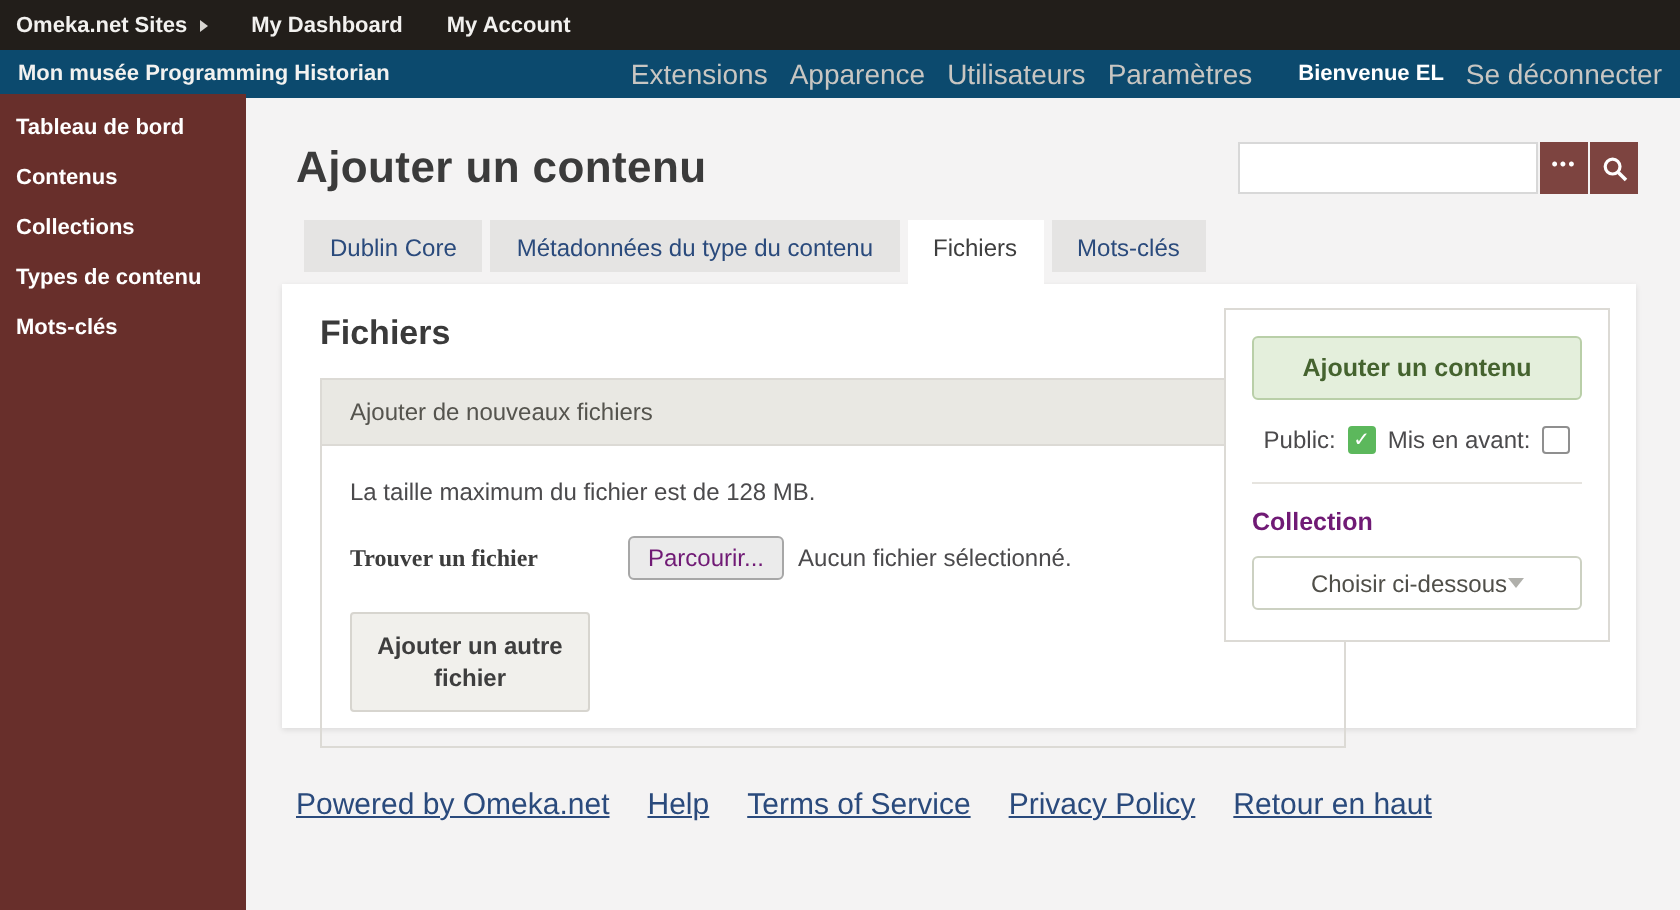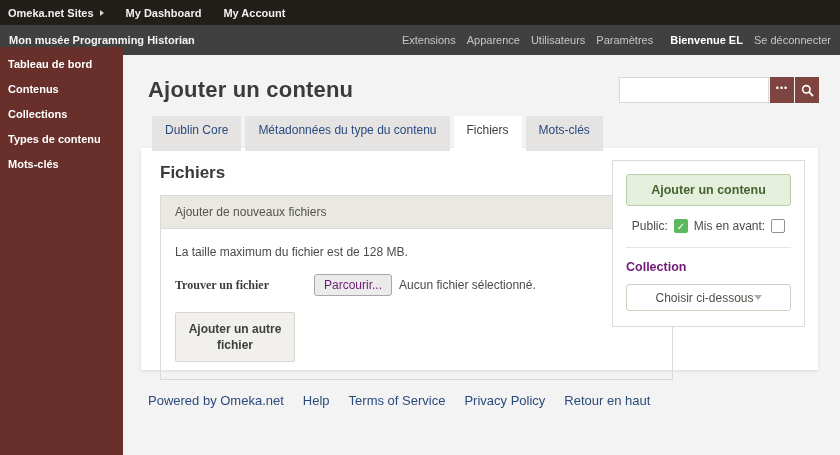--- a/index.html
+++ b/index.html
@@ -5,42 +5,42 @@
   * { margin:0; padding:0; box-sizing:border-box; }
   html,body { width:840px; height:455px; overflow:hidden; }
   body { font-family:"Liberation Sans","DejaVu Sans",sans-serif; background:#f4f3f3; position:relative; }
 
   
   .topbar1 { height:25px; background:#221e1a; display:flex; align-items:center; padding-left:8px; gap:22px; }
   .tb-item { color:#f2f1ef; font-size:11px; font-weight:bold; display:flex; align-items:center; gap:6px; cursor:pointer; }
   .caret-right { width:0; height:0; border-top:3.5px solid transparent; border-bottom:3.5px solid transparent; border-left:4.5px solid #d8d6d2; display:inline-block; }
 
   
-  .topbar2 { height:30px; background:#404040; display:flex; align-items:center; justify-content:space-between; padding:0 9px; }
+  .topbar2 { height:24px; background:#0c4a6e; display:flex; align-items:center; justify-content:space-between; padding:0 9px; }
   .site-title { color:#f3f2f0; font-size:11px; font-weight:bold; }
   .topbar2-right { display:flex; align-items:center; gap:11px; }
-  .tb2-link { color:#c8c6c2; font-size:11px; cursor:pointer; }
-  .welcome { color:#ffffff; font-size:11px; font-weight:bold; margin-left:6px; }
+  .tb2-link { color:#c8c6c2; font-size:14px; cursor:pointer; }
+  .welcome { color:#ffffff; font-size:11px; font-weight:bold; margin-left:12px; }
 
   
   .sidebar { position:absolute; top:47px; left:0; bottom:0; width:123px; background:#682f2b; padding-top:5px; }
   .sidebar-item { color:#ffffff; font-size:11px; font-weight:bold; padding:6px 8px 7px; cursor:pointer; }
 
   
   .main { margin-left:123px; position:relative; }
   .header-row { display:flex; justify-content:space-between; align-items:center; padding:20px 21px 11px 25px; height:61px; }
   .page-title { font-size:22px; font-weight:bold; color:#3b3b3b; letter-spacing:0.2px; }
   .search { display:flex; height:26px; }
   .search input { width:150px; height:26px; border:1px solid #d8d8d8; padding:0 8px; font-size:12px; color:#333; background:#fff; outline:none; }
   .btn-maroon { width:24px; height:26px; background:#7d4440; border:none; color:#fff; margin-left:1px; display:flex; align-items:center; justify-content:center; cursor:pointer; }
   .more-dots { font-size:9px; letter-spacing:1px; line-height:1; position:relative; top:-2px; }
 
   
   .tabs { display:flex; gap:4px; padding-left:29px; height:27px; align-items:flex-start; position:relative; z-index:2; }
-  .tab { background:#e5e4e3; color:#2a4a7c; font-size:12px; padding:7px 13px 0; height:35px; white-space:nowrap; cursor:pointer; }
+  .tab { background:#e5e4e3; color:#2a4a7c; font-size:12px; padding:7px 13px 0; height:26px; white-space:nowrap; cursor:pointer; }
   .tab.active { background:#ffffff; color:#3e3e3e; height:39px; }
 
   
   .panel { margin:5px 22px 0 18px; height:222px; background:#ffffff; box-shadow:0 1px 3px rgba(0,0,0,0.10); position:relative; z-index:1; }
   .panel-left { padding:15px 0 0 19px; width:456px; }
   .section-title { font-size:17px; font-weight:bold; color:#3a3a3a; margin-bottom:12px; }
   .inner-box { border:1px solid #dcdad5; width:513px; }
   .inner-box-header { background:#e9e8e3; border-bottom:1px solid #dcdad5; padding:9px 14px; font-size:12px; color:#55544e; }
   .inner-box-body { padding:16px 14px 17px; }
   .max-size { font-size:12px; color:#4b4a4c; margin-bottom:15px; }
@@ -56,21 +56,21 @@
   .check-row { display:flex; align-items:center; justify-content:center; gap:6px; margin-top:13px; font-size:12px; color:#4b4a4c; }
   .checkbox { width:14px; height:14px; border-radius:2px; display:flex; align-items:center; justify-content:center; cursor:pointer; background:#fff; border:1px solid #8f8f8f; color:transparent; font-size:10px; }
   .checkbox.checked { background:#5cb85c; border-color:#5cb85c; color:#ffffff; }
   .divider { border:none; border-top:1px solid #e6e4df; margin:14px 0 12px; }
   .collection-label { font-size:12.5px; font-weight:bold; color:#701a75; margin-bottom:10px; }
   .select { border:1px solid #ccd1c2; border-radius:3px; height:27px; display:flex; align-items:center; justify-content:center; padding:0 9px; font-size:12px; color:#504f49; cursor:pointer; background:#fff; }
   .chevron-down { width:0; height:0; border-left:4px solid transparent; border-right:4px solid transparent; border-top:5px solid #b0b0ab; }
 
   
   .footer { padding:23px 0 0 25px; display:flex; gap:19px; }
-  .footer a { font-size:13px; color:#2a4a7c; cursor:pointer; }
+  .footer a { font-size:15px; color:#2a4a7c; text-decoration:underline; cursor:pointer;margin-top:7px; }
 </style>
 </head>
 <body>
 
 <div class="topbar1">
   <div class="tb-item">
     <span>Omeka.net Sites</span>
     <span class="caret-right"></span>
   </div>
   <div class="tb-item">My Dashboard</div>

